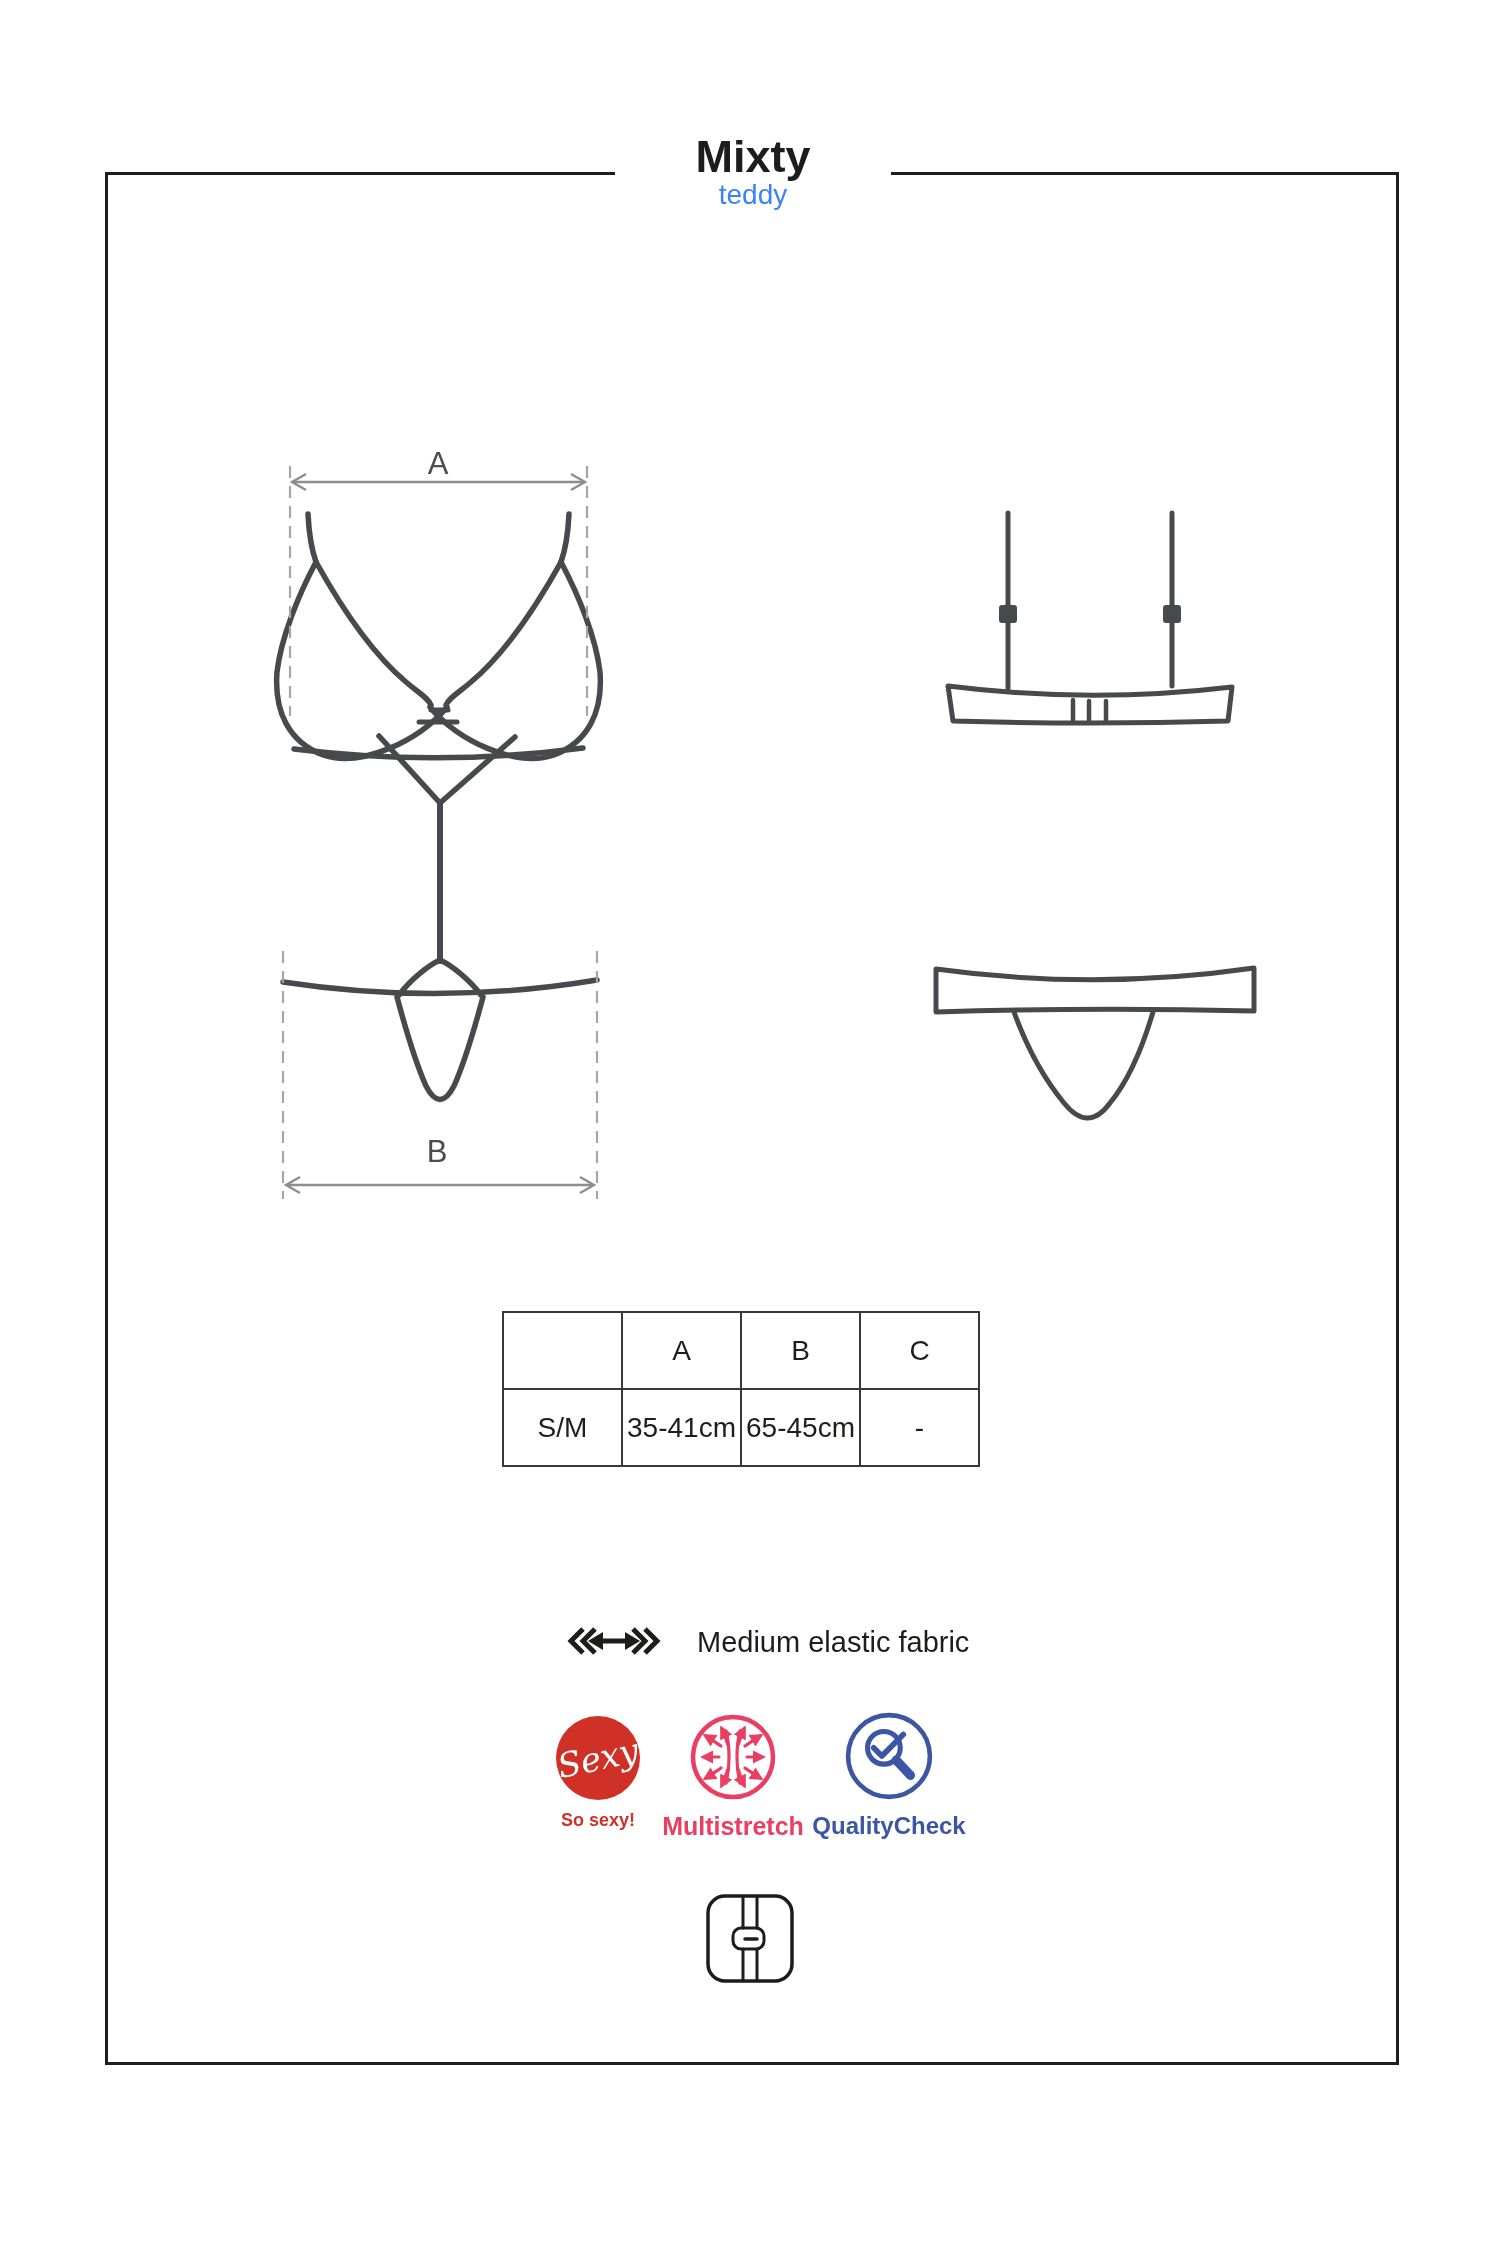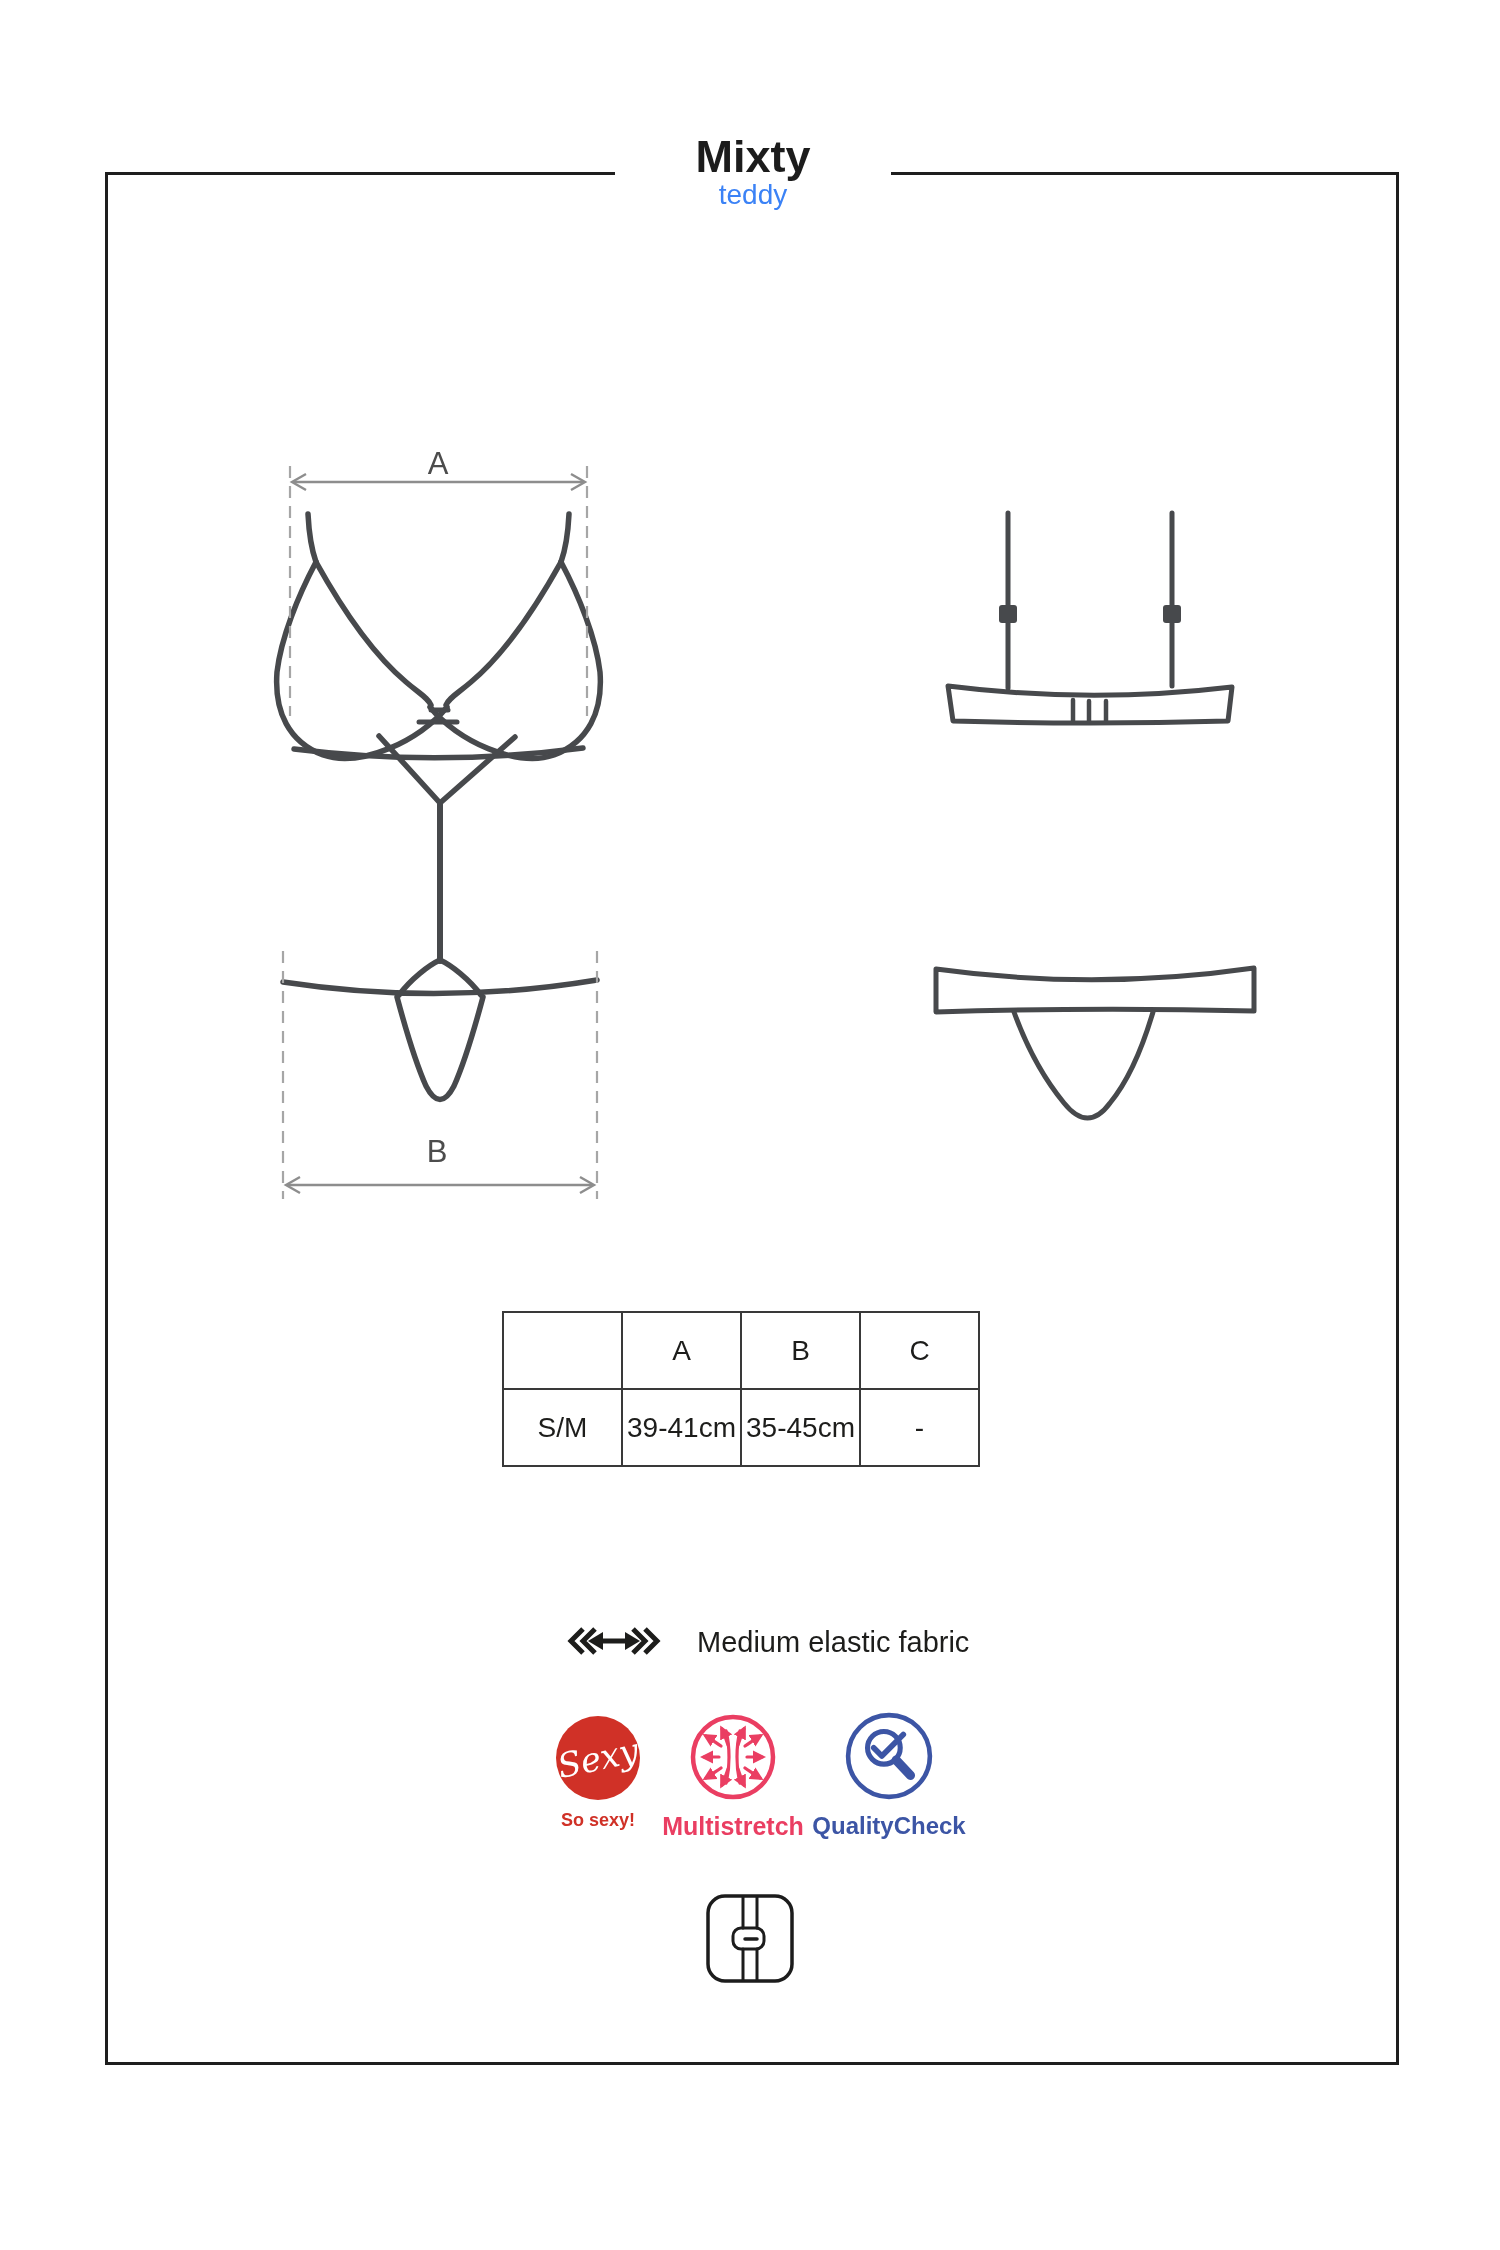--- a/index.html
+++ b/index.html
@@ -138,22 +138,22 @@
   <table class="size-table">
     <tbody>
         <tr>
       <th></th>
       <th>A</th>
       <th>B</th>
       <th>C</th>
     </tr>
     <tr>
       <td>S/M</td>
-      <td>39-41cm</td>
-      <td>35-45cm</td>
+      <td>35-41cm</td>
+      <td>65-45cm</td>
       <td>-</td>
     </tr>
   </tbody>
     </table>
 
   <span class="fabric-note-text">Medium elastic fabric</span>
 
   <div class="badge badge-sexy">
     <div class="sexy-circle">
       <span>Sexy</span>

